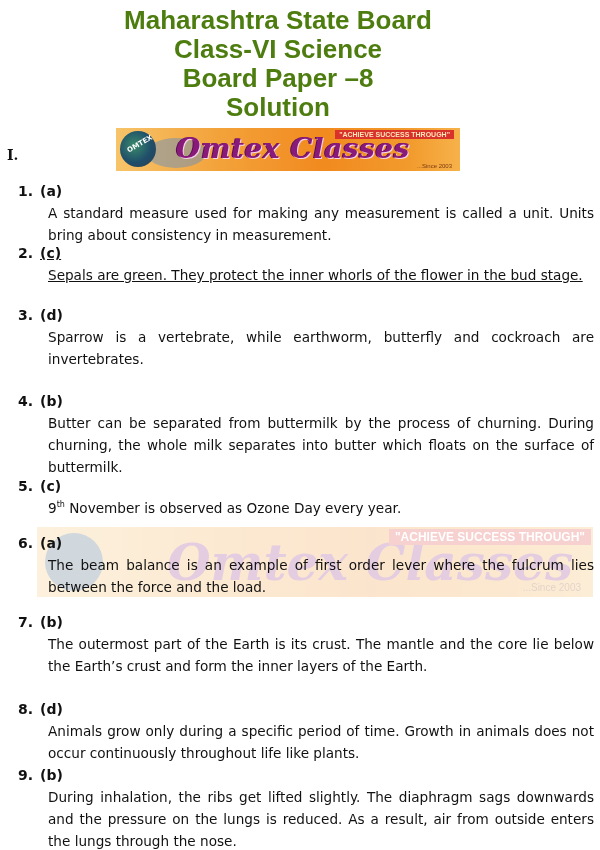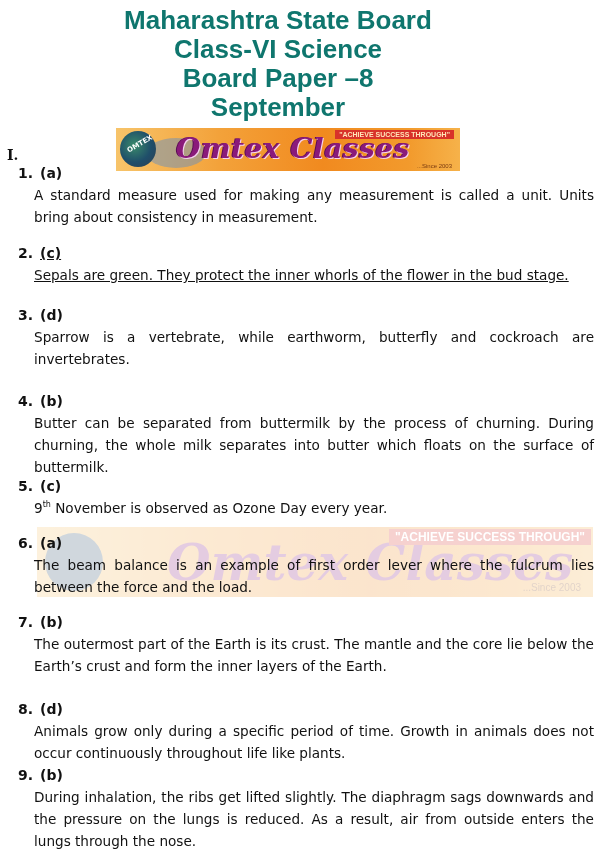--- a/index.html
+++ b/index.html
@@ -1,17 +1,17 @@
 <!DOCTYPE html>
 <html><head>
 <meta charset="utf-8">
 <style>
   html, body { margin: 0; padding: 0; background: #ffffff; }
   body { width: 600px; height: 850px; position: relative; overflow: hidden; font-family: "DejaVu Sans", sans-serif; color: #111; }
-  .title { position: absolute; left: 0; width: 556px; text-align: center; font-family: "Liberation Sans", sans-serif; font-weight: bold; font-size: 26px; line-height: 29px; color: #0f766e; }
+  .title { position: absolute; left: 0; width: 556px; text-align: center; font-family: "Liberation Sans", sans-serif; font-weight: bold; font-size: 26px; line-height: 29px; color: #4d7c0f; }
   .title .ln { display: block; }
   .banner { position: absolute; left: 116px; top: 128px; width: 344px; height: 43px; overflow: hidden;
     background: linear-gradient(90deg, #f7c46a 0%, #f3a23a 30%, #f18a1f 60%, #f29a2c 85%, #f6b24a 100%); }
   .banner .logo { position: absolute; left: 4px; top: 3px; width: 36px; height: 36px; border-radius: 50%;
     background: radial-gradient(circle at 40% 40%, #3a8a6a 0%, #1f4e6a 55%, #2c3e50 100%); }
   .banner .logo-text { position: absolute; left: 6px; top: 9px; font-size: 7px; font-weight: bold; color: #fff; transform: rotate(-30deg); font-family: "DejaVu Sans", sans-serif; }
   .banner .swoosh { position: absolute; left: 30px; top: 10px; width: 60px; height: 30px; border-radius: 50%; background: rgba(90,140,200,0.45); }
   .banner .brand { position: absolute; left: 60px; top: 4px; font-family: "DejaVu Serif", serif; font-style: italic; font-weight: bold; font-size: 28px; line-height: 34px; color: #8a1a7a;
     text-shadow: 1px 1px 0 #f4d0ef, -1px 0 0 #5a0d55; letter-spacing: 0.5px; }
   .banner .tag { position: absolute; right: 6px; top: 2px; background: #d8322a; color: #ffe5b8; font-size: 7px; font-weight: bold; padding: 1px 4px; font-family: "Liberation Sans", sans-serif; }
@@ -21,31 +21,31 @@
     background: linear-gradient(90deg, #f7c46a 0%, #f3a23a 30%, #f18a1f 60%, #f29a2c 85%, #f6b24a 100%); }
   .watermark .logo { position: absolute; left: 8px; top: 6px; width: 58px; height: 58px; border-radius: 50%; background: #2c4e6a; }
   .watermark .brand { position: absolute; left: 130px; top: 6px; font-family: "DejaVu Serif", serif; font-style: italic; font-weight: bold; font-size: 50px; line-height: 60px; color: #8a1a7a; }
   .watermark .tag { position: absolute; right: 2px; top: 2px; background: #d8322a; color: #fff; font-size: 12px; font-weight: bold; padding: 1px 6px; font-family: "Liberation Sans", sans-serif; }
   .watermark .since { position: absolute; right: 12px; bottom: 4px; font-size: 10px; color: #7a3a10; font-family: "Liberation Sans", sans-serif; }
 
   .section { position: absolute; left: 7px; top: 147px; font-family: "DejaVu Serif", serif; font-weight: bold; font-size: 14px; }
   .q { position: absolute; left: 18px; width: 576px; }
   .q .head { font-weight: bold; font-size: 14px; line-height: 20px; height: 21px; white-space: nowrap; }
   .q .num { display: inline-block; width: 22px; }
-  .q .body { margin-left: 16px; font-size: 13.6px; line-height: 22px; text-align: justify; }
+  .q .body { margin-left: 30px; font-size: 13.6px; line-height: 22px; text-align: justify; }
   sup { font-size: 8px; line-height: 0; }
 </style>
 </head>
 <body>
 
 <div class="title" style="top:6px;">
   <span class="ln">Maharashtra State Board</span>
   <span class="ln">Class-VI Science</span>
   <span class="ln">Board Paper –8</span>
-  <span class="ln">September</span>
+  <span class="ln">Solution</span>
 </div>
 
 <div class="banner">
   <div class="swoosh"></div>
   <div class="logo">
     <span class="logo-text">OMTEX</span>
   </div>
   <div class="brand">Omtex Classes</div>
   <div class="tag">"ACHIEVE SUCCESS THROUGH"</div>
   <div class="since">...Since 2003</div>
@@ -53,21 +53,21 @@
 
 <div class="watermark">
   <div class="logo"></div>
   <div class="brand">Omtex Classes</div>
   <div class="tag">"ACHIEVE SUCCESS THROUGH"</div>
   <div class="since">...Since 2003</div>
 </div>
 
 <div class="section">I.</div>
 
-<div class="q" style="top:163px;">
+<div class="q" style="top:181px;">
   <div class="head"><span class="num">1.</span><span>(a)</span></div>
   <div class="body">A standard measure used for making any measurement is called a unit. Units bring about consistency in measurement.</div>
 </div>
 
 <div class="q" style="top:243px;text-decoration:underline;">
   <div class="head"><span class="num">2.</span><span>(c)</span></div>
   <div class="body">Sepals are green. They protect the inner whorls of the flower in the bud stage.</div>
 </div>
 
 <div class="q" style="top:305px;">

